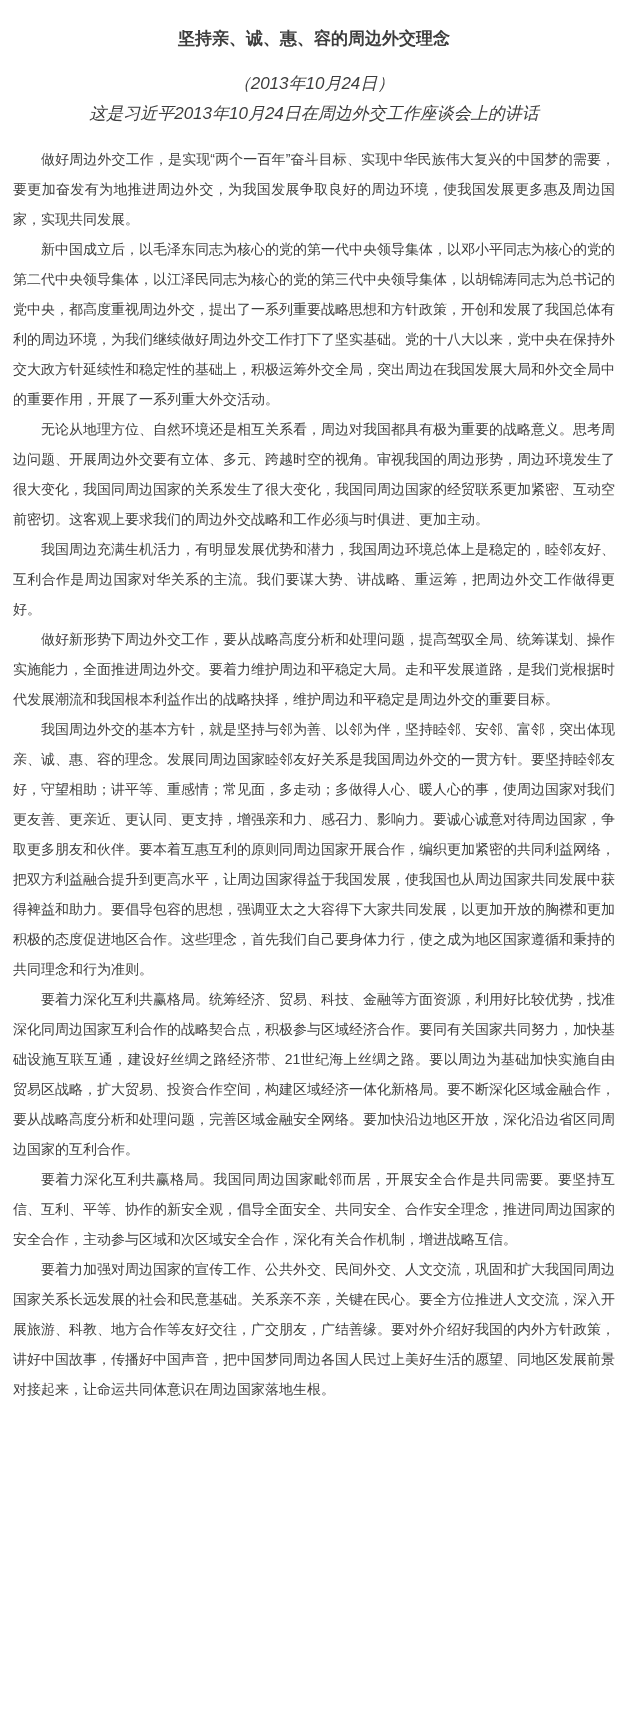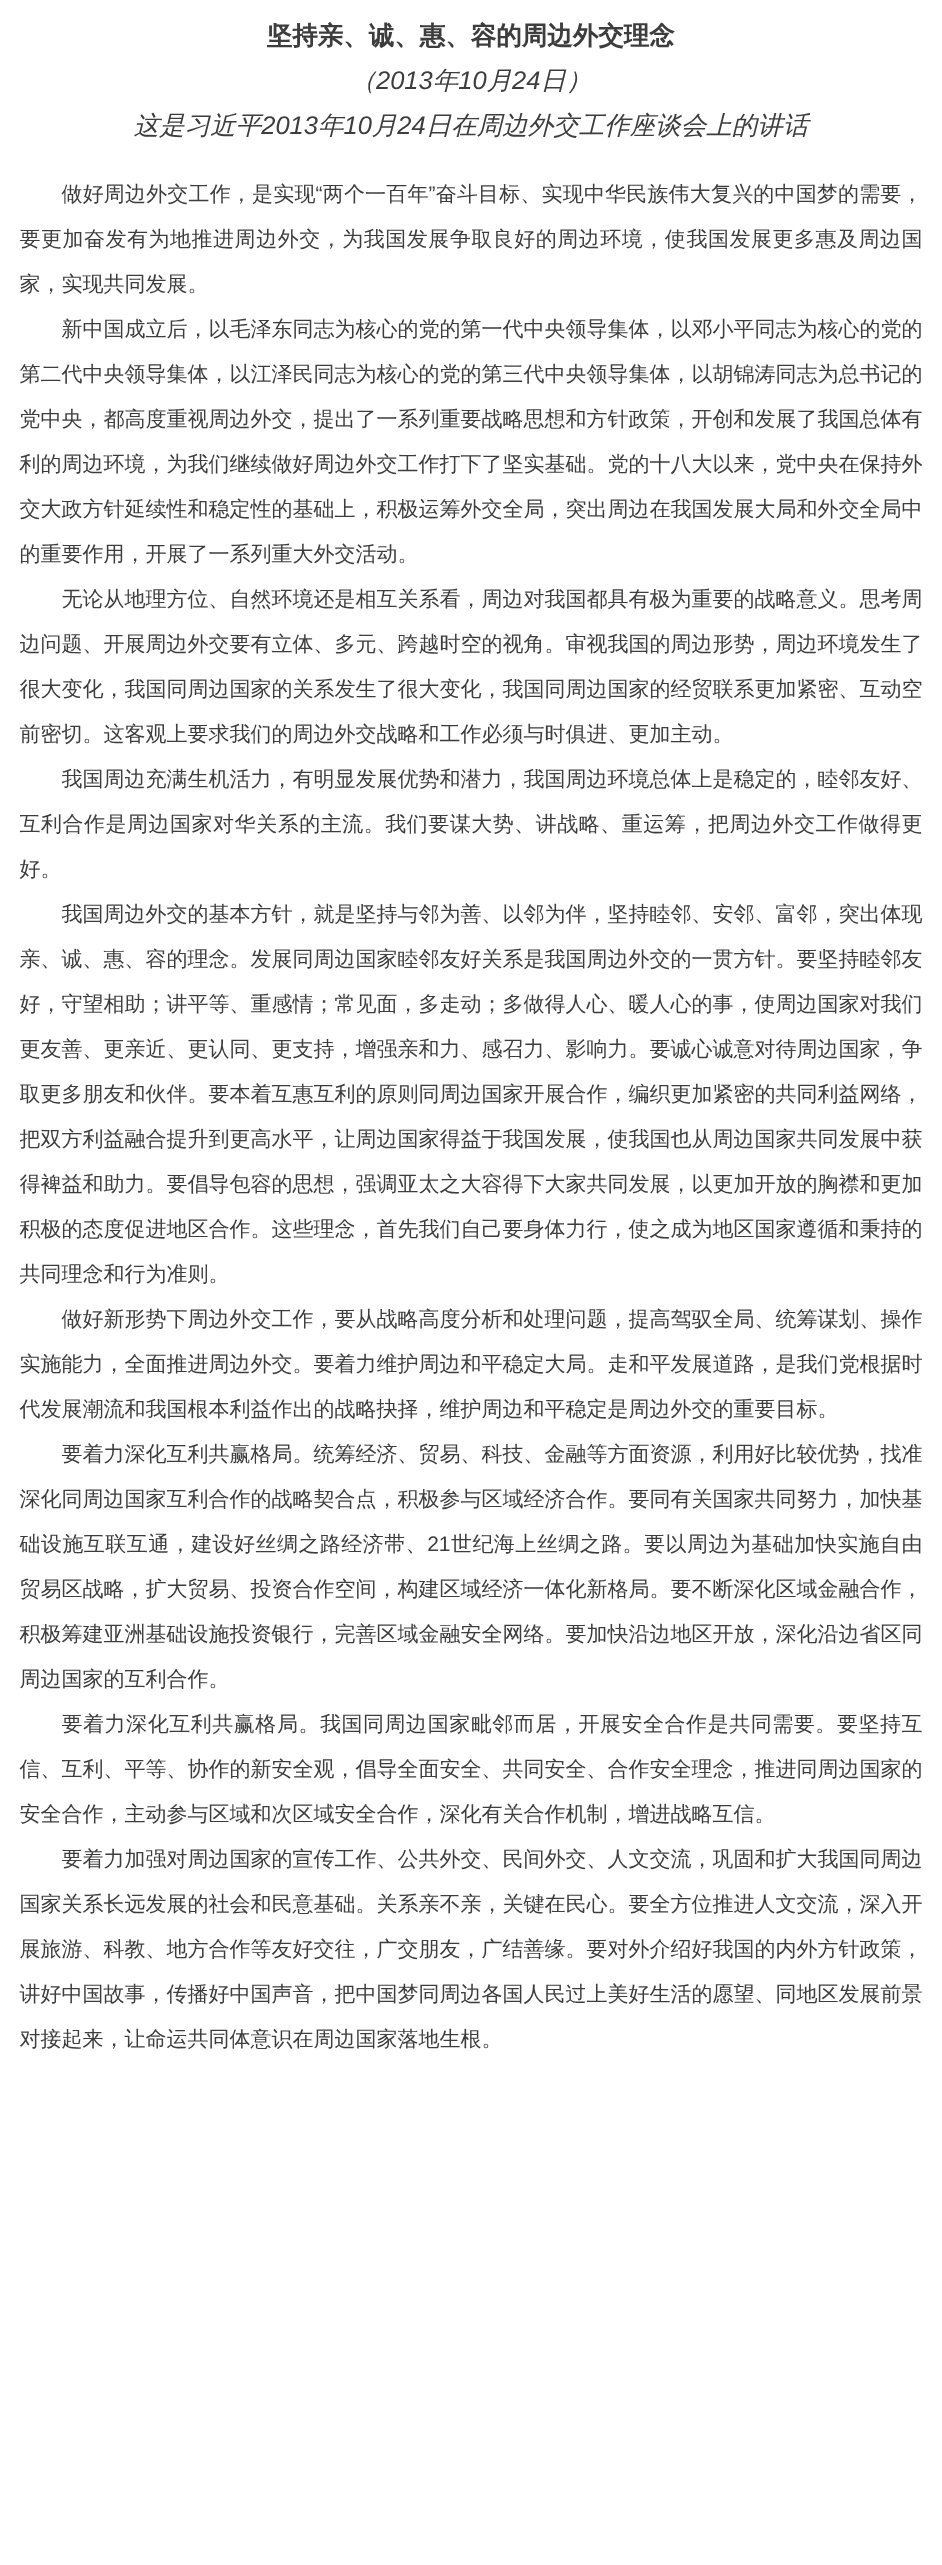--- a/index.html
+++ b/index.html
@@ -18,21 +18,21 @@
     padding: 9px 13px 0 13px;
   }
   .doc-header {
     margin: 0;
   }
   .doc-title {
     font-size: 17px;
     font-weight: 700;
     line-height: 30px;
     text-align: center;
-    margin: 0;
+    margin: 15px;
   }
   .doc-date,
   .doc-subtitle {
     font-size: 17px;
     font-weight: 400;
     line-height: 30px;
     text-align: center;
     margin: 0;
     font-style: italic;
   }
@@ -57,20 +57,20 @@
     <h1 class="doc-title">坚持亲、诚、惠、容的周边外交理念</h1>
     <div class="doc-date">（2013年10月24日）</div>
     <div class="doc-subtitle">这是习近平2013年10月24日在周边外交工作座谈会上的讲话</div>
   </header>
 
   <section class="body-text">
       <p>做好周边外交工作，是实现“两个一百年”奋斗目标、实现中华民族伟大复兴的中国梦的需要，要更加奋发有为地推进周边外交，为我国发展争取良好的周边环境，使我国发展更多惠及周边国家，实现共同发展。</p>
       <p>新中国成立后，以毛泽东同志为核心的党的第一代中央领导集体，以邓小平同志为核心的党的第二代中央领导集体，以江泽民同志为核心的党的第三代中央领导集体，以胡锦涛同志为总书记的党中央，都高度重视周边外交，提出了一系列重要战略思想和方针政策，开创和发展了我国总体有利的周边环境，为我们继续做好周边外交工作打下了坚实基础。党的十八大以来，党中央在保持外交大政方针延续性和稳定性的基础上，积极运筹外交全局，突出周边在我国发展大局和外交全局中的重要作用，开展了一系列重大外交活动。</p>
       <p>无论从地理方位、自然环境还是相互关系看，周边对我国都具有极为重要的战略意义。思考周边问题、开展周边外交要有立体、多元、跨越时空的视角。审视我国的周边形势，周边环境发生了很大变化，我国同周边国家的关系发生了很大变化，我国同周边国家的经贸联系更加紧密、互动空前密切。这客观上要求我们的周边外交战略和工作必须与时俱进、更加主动。</p>
       <p>我国周边充满生机活力，有明显发展优势和潜力，我国周边环境总体上是稳定的，睦邻友好、互利合作是周边国家对华关系的主流。我们要谋大势、讲战略、重运筹，把周边外交工作做得更好。</p>
+      <p>做好新形势下周边外交工作，要从战略高度分析和处理问题，提高驾驭全局、统筹谋划、操作实施能力，全面推进周边外交。要着力维护周边和平稳定大局。走和平发展道路，是我们党根据时代发展潮流和我国根本利益作出的战略抉择，维护周边和平稳定是周边外交的重要目标。</p>
       <p>我国周边外交的基本方针，就是坚持与邻为善、以邻为伴，坚持睦邻、安邻、富邻，突出体现亲、诚、惠、容的理念。发展同周边国家睦邻友好关系是我国周边外交的一贯方针。要坚持睦邻友好，守望相助；讲平等、重感情；常见面，多走动；多做得人心、暖人心的事，使周边国家对我们更友善、更亲近、更认同、更支持，增强亲和力、感召力、影响力。要诚心诚意对待周边国家，争取更多朋友和伙伴。要本着互惠互利的原则同周边国家开展合作，编织更加紧密的共同利益网络，把双方利益融合提升到更高水平，让周边国家得益于我国发展，使我国也从周边国家共同发展中获得裨益和助力。要倡导包容的思想，强调亚太之大容得下大家共同发展，以更加开放的胸襟和更加积极的态度促进地区合作。这些理念，首先我们自己要身体力行，使之成为地区国家遵循和秉持的共同理念和行为准则。</p>
-      <p>做好新形势下周边外交工作，要从战略高度分析和处理问题，提高驾驭全局、统筹谋划、操作实施能力，全面推进周边外交。要着力维护周边和平稳定大局。走和平发展道路，是我们党根据时代发展潮流和我国根本利益作出的战略抉择，维护周边和平稳定是周边外交的重要目标。</p>
-      <p>要着力深化互利共赢格局。统筹经济、贸易、科技、金融等方面资源，利用好比较优势，找准深化同周边国家互利合作的战略契合点，积极参与区域经济合作。要同有关国家共同努力，加快基础设施互联互通，建设好丝绸之路经济带、21世纪海上丝绸之路。要以周边为基础加快实施自由贸易区战略，扩大贸易、投资合作空间，构建区域经济一体化新格局。要不断深化区域金融合作，积极筹建亚洲基础设施投资银行，完善区域金融安全网络。要加快沿边地区开放，深化沿边省区同周边国家的互利合作。</p>
+      <p>要着力深化互利共赢格局。统筹经济、贸易、科技、金融等方面资源，利用好比较优势，找准深化同周边国家互利合作的战略契合点，积极参与区域经济合作。要同有关国家共同努力，加快基础设施互联互通，建设好丝绸之路经济带、21世纪海上丝绸之路。要以周边为基础加快实施自由贸易区战略，扩大贸易、投资合作空间，构建区域经济一体化新格局。要不断深化区域金融合作，要从战略高度分析和处理问题，完善区域金融安全网络。要加快沿边地区开放，深化沿边省区同周边国家的互利合作。</p>
       <p>要着力深化互利共赢格局。我国同周边国家毗邻而居，开展安全合作是共同需要。要坚持互信、互利、平等、协作的新安全观，倡导全面安全、共同安全、合作安全理念，推进同周边国家的安全合作，主动参与区域和次区域安全合作，深化有关合作机制，增进战略互信。</p>
       <p>要着力加强对周边国家的宣传工作、公共外交、民间外交、人文交流，巩固和扩大我国同周边国家关系长远发展的社会和民意基础。关系亲不亲，关键在民心。要全方位推进人文交流，深入开展旅游、科教、地方合作等友好交往，广交朋友，广结善缘。要对外介绍好我国的内外方针政策，讲好中国故事，传播好中国声音，把中国梦同周边各国人民过上美好生活的愿望、同地区发展前景对接起来，让命运共同体意识在周边国家落地生根。</p>
     </section>
 
 </div>
 
 </body></html>

